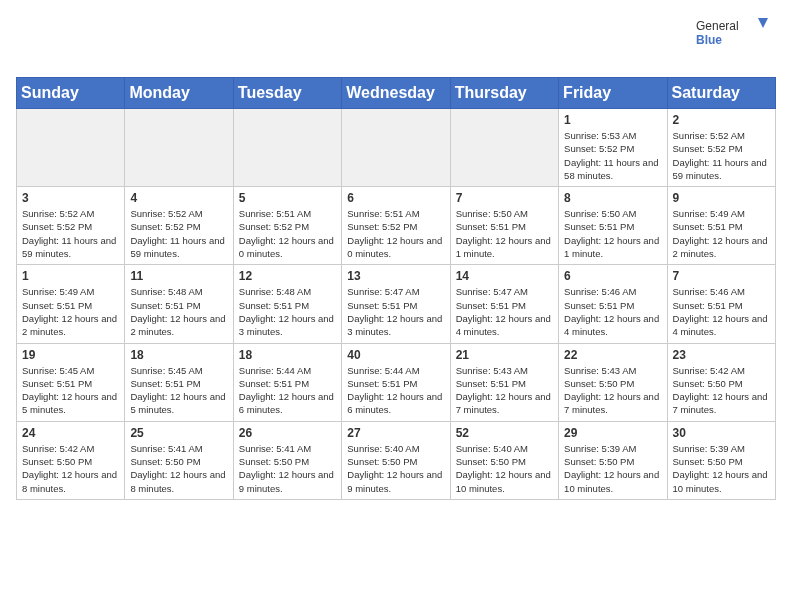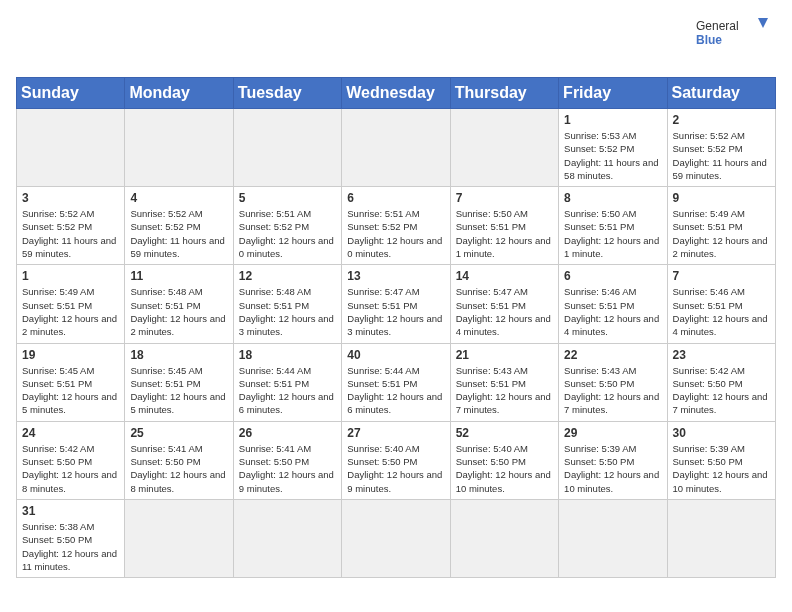--- a/index.html
+++ b/index.html
@@ -296,28 +296,14 @@
 Sunset: 5:50 PM
 Daylight: 12 hours and 10 minutes.</div>
         </td>
         <td>
           <span class="day-number">30</span>
           <div class="day-info" style="white-space: pre-line;">Sunrise: 5:39 AM
 Sunset: 5:50 PM
 Daylight: 12 hours and 10 minutes.</div>
         </td>
       </tr>
-      <tr class="last-row">
-        <td class="has-data">
-          <span class="day-number">31</span>
-          <div class="day-info" style="white-space: pre-line;">Sunrise: 5:38 AM
-Sunset: 5:50 PM
-Daylight: 12 hours and 11 minutes.</div>
-        </td>
-        <td class="empty"></td>
-        <td class="empty"></td>
-        <td class="empty"></td>
-        <td class="empty"></td>
-        <td class="empty"></td>
-        <td class="empty"></td>
-      </tr>
     </tbody>
 </table>
 
 </body></html>

